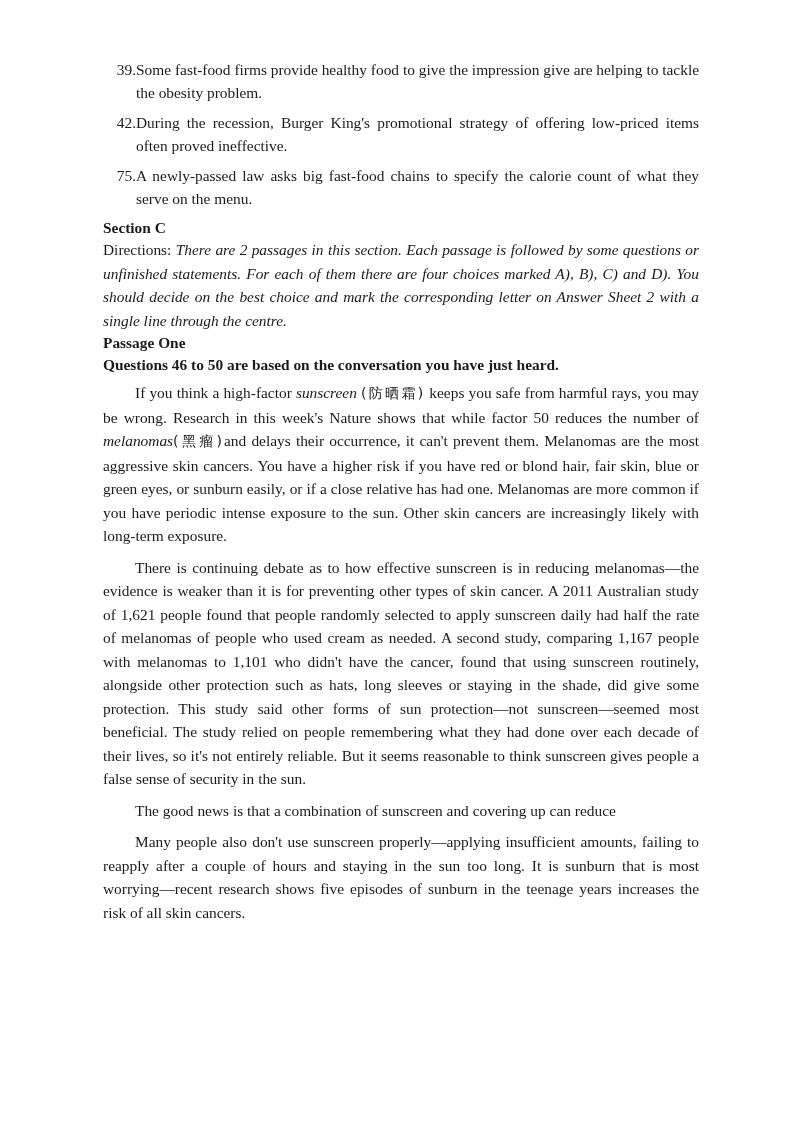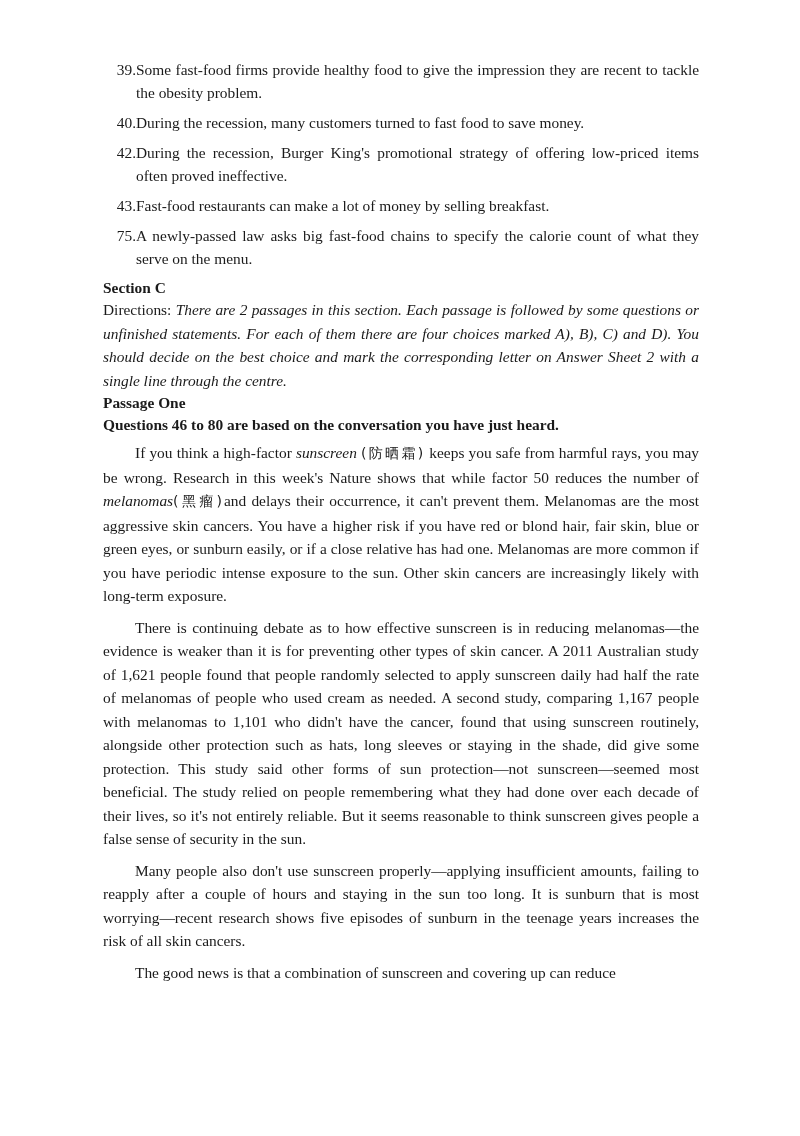--- a/index.html
+++ b/index.html
@@ -73,48 +73,40 @@
   }
 </style>
 </head>
 <body>
 
 <div class="page">
 
   <div>
     <div class="q-item">
       <span class="q-num">39.</span>
-      <span class="q-text">Some fast-food firms provide healthy food to give the impression they are recent to tackle the obesity problem.</span>
-    </div>
-    <div class="q-item">
-      <span class="q-num">40.</span>
-      <span class="q-text">During the recession, many customers turned to fast food to save money.</span>
+      <span class="q-text">Some fast-food firms provide healthy food to give the impression give are helping to tackle the obesity problem.</span>
     </div>
     <div class="q-item">
       <span class="q-num">42.</span>
       <span class="q-text">During the recession, Burger King's promotional strategy of offering low-priced items often proved ineffective.</span>
-    </div>
-    <div class="q-item">
-      <span class="q-num">43.</span>
-      <span class="q-text">Fast-food restaurants can make a lot of money by selling breakfast.</span>
     </div>
     <div class="q-item">
       <span class="q-num">75.</span>
       <span class="q-text">A newly-passed law asks big fast-food chains to specify the calorie count of what they serve on the menu.</span>
     </div>
   </div>
 
   <div class="section-title">Section C</div>
   <div class="directions">
     <span class="label">Directions:</span>
     <span class="body">There are 2 passages in this section. Each passage is followed by some questions or unfinished statements. For each of them there are four choices marked A), B), C) and D). You should decide on the best choice and mark the corresponding letter on Answer Sheet 2 with a single line through the centre.</span>
   </div>
 
   <div class="passage-title">Passage One</div>
-  <div class="passage-sub">Questions 46 to 80 are based on the conversation you have just heard.</div>
+  <div class="passage-sub">Questions 46 to 50 are based on the conversation you have just heard.</div>
 
   <p class="para"><span>If you think a high-factor </span><i>sunscreen</i> <span class="cjk">(防晒霜)</span><span> keeps you safe from harmful rays, you may be wrong. Research in this week's Nature shows that while factor 50 reduces the number of </span><i>melanomas</i><span class="cjk">(黑瘤)</span><span>and delays their occurrence, it can't prevent them. Melanomas are the most aggressive skin cancers. You have a higher risk if you have red or blond hair, fair skin, blue or green eyes, or sunburn easily, or if a close relative has had one. Melanomas are more common if you have periodic intense exposure to the sun. Other skin cancers are increasingly likely with long-term exposure.</span></p>
 
   <p class="para">There is continuing debate as to how effective sunscreen is in reducing melanomas—the evidence is weaker than it is for preventing other types of skin cancer. A 2011 Australian study of 1,621 people found that people randomly selected to apply sunscreen daily had half the rate of melanomas of people who used cream as needed. A second study, comparing 1,167 people with melanomas to 1,101 who didn't have the cancer, found that using sunscreen routinely, alongside other protection such as hats, long sleeves or staying in the shade, did give some protection. This study said other forms of sun protection—not sunscreen—seemed most beneficial. The study relied on people remembering what they had done over each decade of their lives, so it's not entirely reliable. But it seems reasonable to think sunscreen gives people a false sense of security in the sun.</p>
+  <p class="para">The good news is that a combination of sunscreen and covering up can reduce</p>
   <p class="para">Many people also don't use sunscreen properly—applying insufficient amounts, failing to reapply after a couple of hours and staying in the sun too long. It is sunburn that is most worrying—recent research shows five episodes of sunburn in the teenage years increases the risk of all skin cancers.</p>
-  <p class="para">The good news is that a combination of sunscreen and covering up can reduce</p>
 
 </div>
 
 </body></html>

